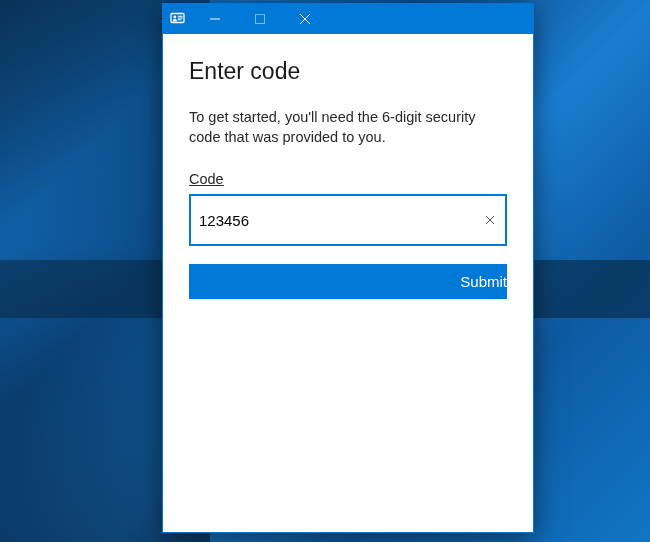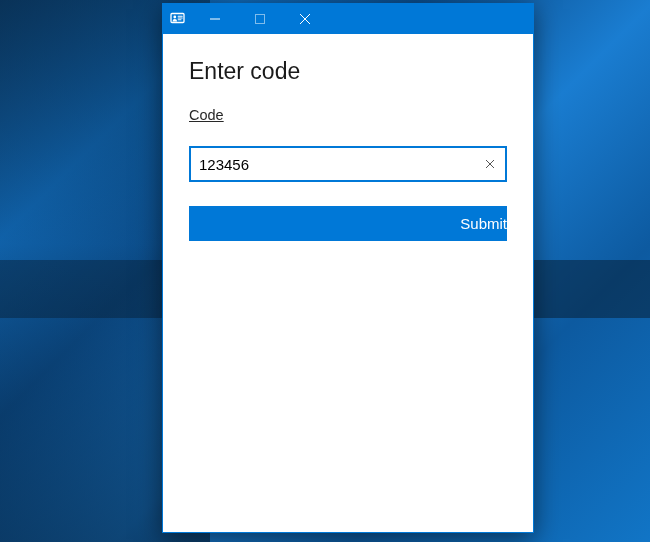--- a/index.html
+++ b/index.html
@@ -100,32 +100,32 @@
     }
     .description {
       font-size: 14.5px;
       color: #282828;
       line-height: 1.38;
       margin-bottom: 24px;
     }
     .field-label {
       font-size: 14.5px;
       color: #282828;
-      margin-bottom: 23px;
+      margin-bottom: 7px;
       text-decoration: underline;
     }
     .input-wrap {
       position: relative;
       width: 100%;
-      height: 36px;
+      height: 52px;
       border: 2px solid #0078d7;
       display: flex;
       align-items: center;
       background: #ffffff;
-      margin-bottom: 24px;
+      margin-bottom: 18px;
     }
     .code-input {
       flex: 1;
       height: 100%;
       border: none;
       outline: none;
       padding: 0 8px;
       font-size: 15px;
       font-family: "Segoe UI", Tahoma, sans-serif;
       color: #000;
@@ -182,20 +182,21 @@
       <div class="win-btn">
         <svg width="10" height="10" viewBox="0 0 10 10">
             <path d="M0 0 L10 10 M10 0 L0 10" stroke="#ffffff" stroke-width="1"></path>
           </svg>
       </div>
     </div>
   </div>
 
   <div class="content">
     <h1 class="heading">Enter code</h1>
+    <p class="description">To get started, you'll need the 6-digit security code that was provided to you.</p>
     <div class="field-label">Code</div>
     <div class="input-wrap">
       <input type="text" class="code-input" value="123456" style="">
       <div class="clear-btn">
         <span>
           <svg width="10" height="10" viewBox="0 0 10 10">
               <path d="M1 1 L9 9 M9 1 L1 9" stroke="#555" stroke-width="1"></path>
             </svg>
         </span>
       </div>

